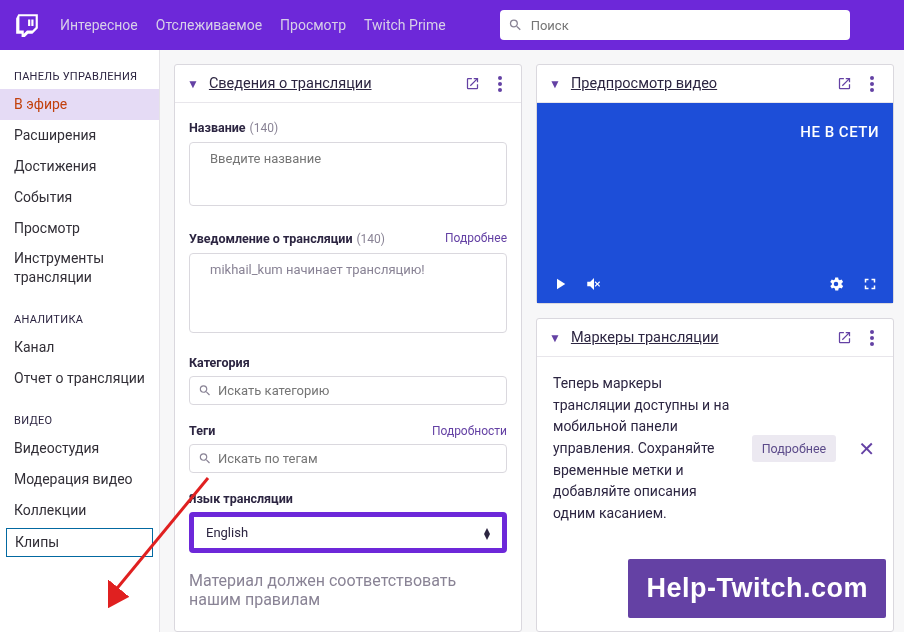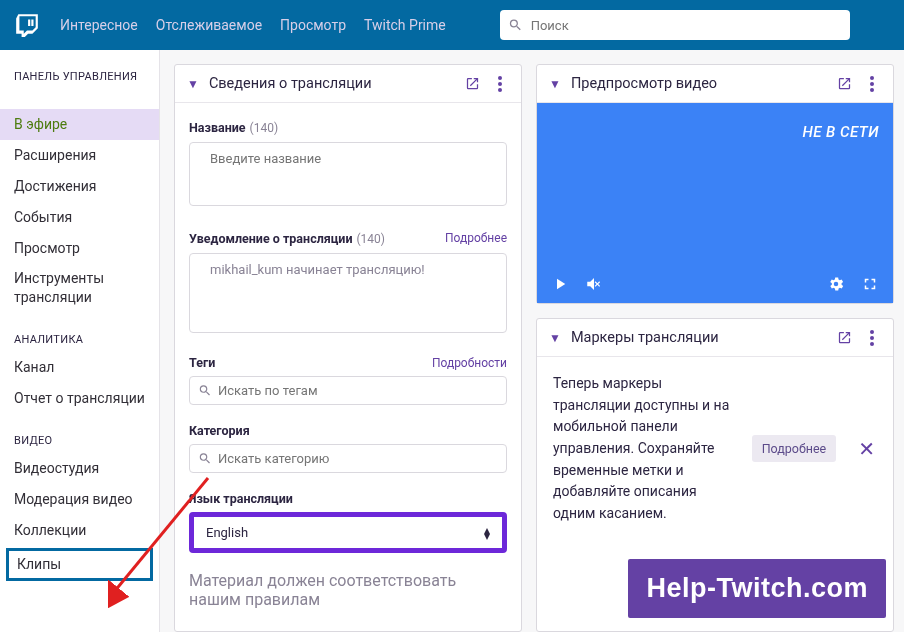--- a/index.html
+++ b/index.html
@@ -1,45 +1,45 @@
 <!DOCTYPE html>
 <html><head>
 <meta charset="utf-8">
 <style>
 * { margin: 0; padding: 0; box-sizing: border-box; font-family: -apple-system, BlinkMacSystemFont, "Segoe UI", Roboto, Helvetica, Arial, sans-serif; }
 body { width: 904px; height: 632px; overflow: hidden; background: #f7f7f8; position: relative; }
 
-.topbar { height: 50px; background: #0369a1; display: flex; align-items: center; padding: 0 12px; gap: 18px; }
+.topbar { height: 50px; background: #6d28d9; display: flex; align-items: center; padding: 0 12px; gap: 18px; }
 .logo-box { width: 30px; height: 30px; display: flex; align-items: center; justify-content: center; }
 .logo-svg { fill: #fff; width: 26px; height: 26px; }
 .topnav { display: flex; gap: 18px; }
 .topnav-item { color: #d7cfe8; font-size: 14px; cursor: pointer; }
 .search-wrap { margin-left: 36px; }
 .search-box { background: #fff; border-radius: 4px; display: flex; align-items: center; padding: 4px 8px; width: 350px; height: 30px; }
 .search-icon-svg { width: 16px; height: 16px; fill: #898395; }
 .search-input { border: none; outline: none; margin-left: 8px; font-size: 13px; color: #333; width: 100%; background: transparent; }
 
 .layout { display: flex; height: calc(100% - 50px); }
 
 .sidebar { width: 160px; background: #fff; padding: 14px 0 0 0; border-right: 1px solid #e5e3e8; }
 .sidebar-section-title { font-size: 11px; font-weight: 400; color: #2c2541; padding: 6px 14px; letter-spacing: 0.3px; }
 .sidebar-item { font-size: 14px; color: #322f37; padding: 6px 14px; cursor: pointer; line-height: 1.35; }
-.sidebar-item.active { background: #e5dbf5; color: #4d7c0f; font-weight: 400; margin-top: 20px; }
-.sidebar-item.highlighted { border: 3px solid #0369a1; margin: 2px 6px 2px 6px; padding: 4px 8px; }
+.sidebar-item.active { background: #e5dbf5; color: #c2410c; font-weight: 400; }
+.sidebar-item.highlighted { border: 1px solid #0369a1; margin: 2px 6px 2px 6px; padding: 4px 8px; }
 .sidebar-gap { height: 14px; }
 
 .main { flex: 1; display: flex; gap: 14px; padding: 14px 10px 0 14px; overflow: hidden; }
 .col-left { width: 348px; display: flex; flex-direction: column; }
 .col-right { flex: 1; display: flex; flex-direction: column; gap: 14px; }
 
 .panel { background: #fff; border: 1px solid #dad8de; border-radius: 3px; }
 .panel.flex1 { flex: 1; display: flex; flex-direction: column; overflow: hidden; }
 .panel-header { display: flex; align-items: center; padding: 10px 12px; border-bottom: 1px solid #e8e6eb; gap: 10px; }
 .panel-caret { color: #6441a4; font-size: 12px; cursor: pointer; }
-.panel-title { flex: 1; font-size: 14.5px; color: #2c2541; }
+.panel-title { flex: 1; font-size: 14.5px; color: #2c2541; text-decoration: underline; }
 .panel-act { color: #6441a4; cursor: pointer; display: inline-flex; align-items: center; justify-content: center; width: 18px; }
 .panel-body { padding: 14px 14px 8px 14px; overflow-y: auto; flex: 1; }
 
 .field-label { font-size: 12.5px; font-weight: 700; color: #2c2541; }
 .field-hint { font-size: 12px; color: #898395; font-weight: 400; }
 .field-row { display: flex; align-items: center; justify-content: space-between; margin-bottom: 6px; }
 .field-link { font-size: 12px; color: #6441a4; cursor: pointer; }
 .textarea { width: 100%; border: 1px solid #dad8de; border-radius: 4px; padding: 8px 20px; font-size: 13px; color: #898395; resize: none; font-family: inherit; }
 .textarea.h64 { height: 64px; }
 .textarea.h72 { height: 80px; }
@@ -47,21 +47,21 @@
 
 .input-icon-wrap { position: relative; display: flex; align-items: center; border: 1px solid #dad8de; border-radius: 4px; padding: 6px 8px; }
 .input-icon-wrap .search-icon-svg { width: 15px; height: 15px; fill: #898395; margin-right: 6px; }
 .input-plain { border: none; outline: none; font-size: 13px; color: #333; width: 100%; background: transparent; }
 
 .select-wrap { border: 5px solid #6d28d9; border-radius: 4px; padding: 8px 12px; display: flex; justify-content: space-between; align-items: center; font-size: 13px; color: #2c2541; cursor: pointer; }
 .select-caret { color: #2c2541; font-size: 12px; display: flex; flex-direction: column; line-height: 6px; }
 
 .footer-note { font-size: 16px; color: #898395; margin-top: 10px; }
 
-.video-preview { background: #3b82f6; height: 200px; position: relative; color: #fff; font-style: italic; }
+.video-preview { background: #1d4ed8; height: 200px; position: relative; color: #fff; }
 .offline-text { position: absolute; top: 20px; right: 14px; font-size: 15px; font-weight: 500; letter-spacing: 0.5px; }
 .video-controls { position: absolute; bottom: 10px; left: 0; right: 0; display: flex; align-items: center; padding: 0 14px; gap: 16px; }
 .vc-icon { fill: #fff; width: 18px; height: 18px; cursor: pointer; }
 .vc-spacer { flex: 1; }
 
 .markers-body { padding: 16px; }
 .markers-text { font-size: 14px; color: #2c2541; line-height: 1.55; }
 .markers-row { display: flex; align-items: flex-start; gap: 20px; }
 .markers-btn { background: #ece9f1; color: #5c4b8a; border: none; padding: 6px 10px; font-size: 12.5px; border-radius: 3px; cursor: pointer; align-self: center; }
 .markers-close { color: #6441a4; font-size: 20px; cursor: pointer; align-self: center; padding: 0 2px; }
@@ -149,40 +149,40 @@
           <div class="field-block">
             <div class="field-row">
               <div><span class="field-label">Уведомление о трансляции</span> <span class="field-hint">(140)</span></div>
               <span class="field-link">Подробнее</span>
             </div>
             <textarea class="textarea h72" style="">mikhail_kum начинает трансляцию!</textarea>
           </div>
 
           <div class="field-block">
             <div class="field-row">
-              <span class="field-label">Теги</span>
-              <span class="field-link">Подробности</span>
-            </div>
-            <div class="input-icon-wrap">
-              <svg class="search-icon-svg" viewBox="0 0 24 24">
-                  <path d="M15.5 14h-.79l-.28-.27A6.471 6.471 0 0016 9.5 6.5 6.5 0 109.5 16c1.61 0 3.09-.59 4.23-1.57l.27.28v.79l5 4.99L20.49 19l-4.99-5zm-6 0C7.01 14 5 11.99 5 9.5S7.01 5 9.5 5 14 7.01 14 9.5 11.99 14 9.5 14z"></path>
-                </svg>
-              <input class="input-plain" placeholder="Искать по тегам" style="">
-            </div>
-          </div>
-
-          <div class="field-block">
-            <div class="field-row">
                 <span class="field-label">Категория</span>
               </div>
             <div class="input-icon-wrap">
               <svg class="search-icon-svg" viewBox="0 0 24 24">
                   <path d="M15.5 14h-.79l-.28-.27A6.471 6.471 0 0016 9.5 6.5 6.5 0 109.5 16c1.61 0 3.09-.59 4.23-1.57l.27.28v.79l5 4.99L20.49 19l-4.99-5zm-6 0C7.01 14 5 11.99 5 9.5S7.01 5 9.5 5 14 7.01 14 9.5 11.99 14 9.5 14z"></path>
                 </svg>
               <input class="input-plain" placeholder="Искать категорию" style="">
+            </div>
+          </div>
+
+          <div class="field-block">
+            <div class="field-row">
+              <span class="field-label">Теги</span>
+              <span class="field-link">Подробности</span>
+            </div>
+            <div class="input-icon-wrap">
+              <svg class="search-icon-svg" viewBox="0 0 24 24">
+                  <path d="M15.5 14h-.79l-.28-.27A6.471 6.471 0 0016 9.5 6.5 6.5 0 109.5 16c1.61 0 3.09-.59 4.23-1.57l.27.28v.79l5 4.99L20.49 19l-4.99-5zm-6 0C7.01 14 5 11.99 5 9.5S7.01 5 9.5 5 14 7.01 14 9.5 11.99 14 9.5 14z"></path>
+                </svg>
+              <input class="input-plain" placeholder="Искать по тегам" style="">
             </div>
           </div>
 
           <div class="field-block">
             <div class="field-row">
                 <span class="field-label">Язык трансляции</span>
               </div>
             <div class="select-wrap">
               <span>English</span>
               <span class="select-caret">

